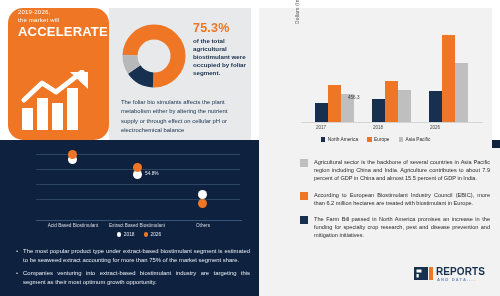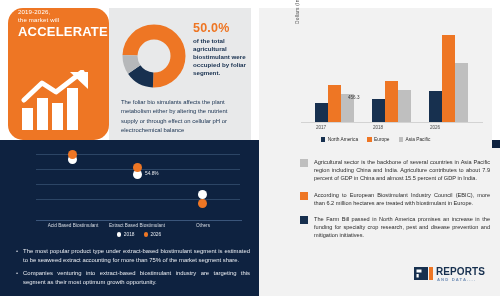--- a/index.html
+++ b/index.html
@@ -180,21 +180,21 @@
       <svg viewBox="0 0 68 68" width="68" height="68">
 
         <circle r="24" cx="34" cy="34" fill="transparent" stroke="#ee7624" stroke-width="15" stroke-dasharray="113.5 37.3" stroke-dashoffset="37.7" transform="rotate(-90 34 34)"></circle>
 
         <circle r="24" cx="34" cy="34" fill="transparent" stroke="#17304f" stroke-width="15" stroke-dasharray="22.2 128.6" stroke-dashoffset="-75.8" transform="rotate(-90 34 34)"></circle>
 
         <circle r="24" cx="34" cy="34" fill="transparent" stroke="#b6b8ba" stroke-width="15" stroke-dasharray="15.1 135.7" stroke-dashoffset="-98.0" transform="rotate(-90 34 34)"></circle>
       </svg>
     </div>
     <div class="donut-stat">
-      <div class="donut-pct">50.0%</div>
+      <div class="donut-pct">75.3%</div>
       <div class="donut-desc">of the total agricultural biostimulant were occupied by foliar segment.</div>
     </div>
     <div class="gray-para">The foliar bio simulants affects the plant metabolism either by altering the nutrient supply or through effect on cellular pH or electrochemical balance</div>
   </div>
 
   <div class="bar-panel">
     <div class="ylabel">Dollars (In Millions)</div>
     <div class="plot">
 
       <div class="bar-group" style="left:14px;">

